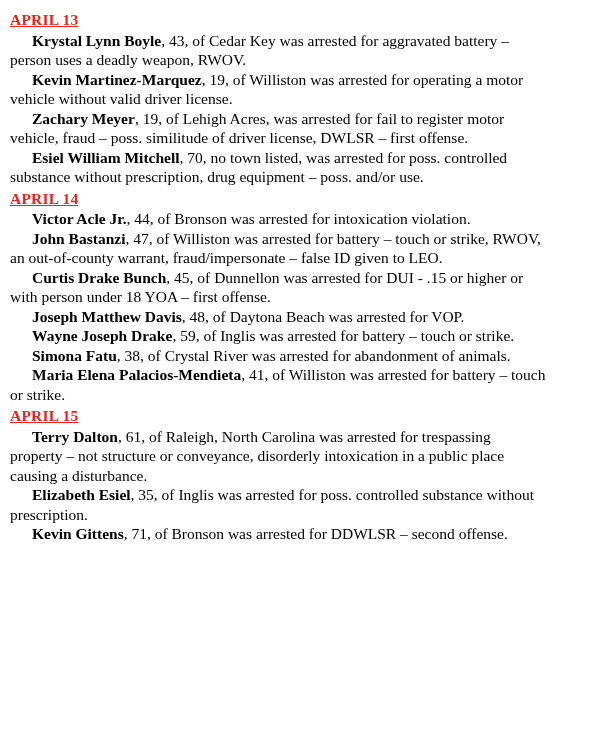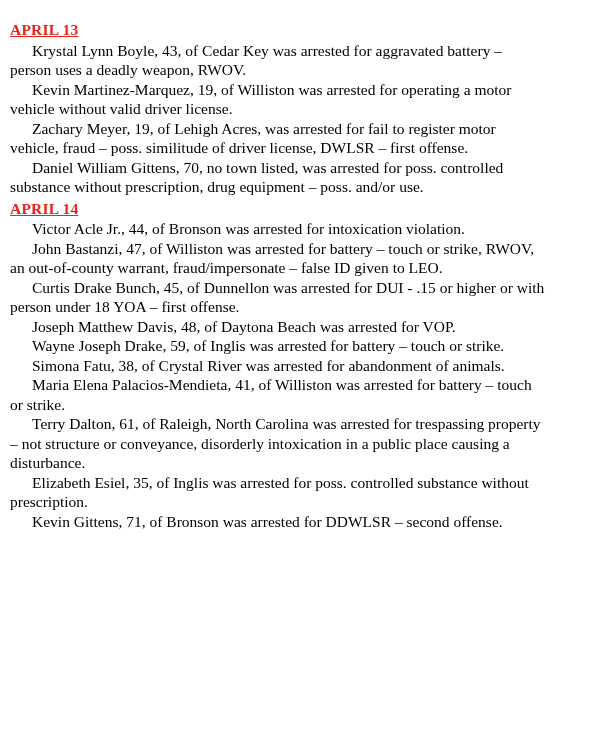--- a/index.html
+++ b/index.html
@@ -12,21 +12,20 @@
     min-height: 745px;
     font-family: "Liberation Serif", "DejaVu Serif", serif;
     color: #000000;
     font-size: 15.5px;
     line-height: 1.26;
   }
   .page {
     width: 556px;
     box-sizing: border-box;
     padding: 8px 10px 6px 10px;
-    margin-top: 10px;
   }
   .date-heading {
     color: #e8241c;
     font-weight: bold;
     font-size: 15.5px;
     text-decoration: underline;
     letter-spacing: 0.2px;
     margin: 2px 0 1px 0;
     display: inline-block;
   }
@@ -34,44 +33,47 @@
     margin: 0;
     padding: 0;
   }
   .entry {
     margin: 0;
     padding: 0;
     text-indent: 22px;
     text-align: left;
   }
   .entry .name {
-    font-weight: normal;
+    font-weight: bold;
   }
 </style>
 </head>
 <body>
 
 <div class="page">
 
   <div class="date-heading-wrap">
     <span class="date-heading">APRIL 13</span>
   </div>
   <p class="entry"><span class="name">Krystal Lynn Boyle</span><span>, 43, of Cedar Key was arrested for aggravated battery – person uses a deadly weapon, RWOV.</span></p>
   <p class="entry"><span class="name">Kevin Martinez-Marquez</span><span>, 19, of Williston was arrested for operating a motor vehicle without valid driver license.</span></p>
   <p class="entry"><span class="name">Zachary Meyer</span><span>, 19, of Lehigh Acres, was arrested for fail to register motor vehicle, fraud – poss. similitude of driver license, DWLSR – first offense.</span></p>
-  <p class="entry"><span class="name">Daniel William Gittens</span><span>, 70, no town listed, was arrested for poss. controlled substance without prescription, drug equipment – poss. and/or use.</span></p>
+  <p class="entry"><span class="name">Esiel William Mitchell</span><span>, 70, no town listed, was arrested for poss. controlled substance without prescription, drug equipment – poss. and/or use.</span></p>
 
   <div class="date-heading-wrap">
     <span class="date-heading">APRIL 14</span>
   </div>
   <p class="entry"><span class="name">Victor Acle Jr.</span><span>, 44, of Bronson was arrested for intoxication violation.</span></p>
   <p class="entry"><span class="name">John Bastanzi</span><span>, 47, of Williston was arrested for battery – touch or strike, RWOV, an out-of-county warrant, fraud/impersonate – false ID given to LEO.</span></p>
   <p class="entry"><span class="name">Curtis Drake Bunch</span><span>, 45, of Dunnellon was arrested for DUI - .15 or higher or with person under 18 YOA – first offense.</span></p>
   <p class="entry"><span class="name">Joseph Matthew Davis</span><span>, 48, of Daytona Beach was arrested for VOP.</span></p>
   <p class="entry"><span class="name">Wayne Joseph Drake</span><span>, 59, of Inglis was arrested for battery – touch or strike.</span></p>
   <p class="entry"><span class="name">Simona Fatu</span><span>, 38, of Crystal River was arrested for abandonment of animals.</span></p>
   <p class="entry"><span class="name">Maria Elena Palacios-Mendieta</span><span>, 41, of Williston was arrested for battery – touch or strike.</span></p>
 
+  <div class="date-heading-wrap">
+    <span class="date-heading">APRIL 15</span>
+  </div>
   <p class="entry"><span class="name">Terry Dalton</span><span>, 61, of Raleigh, North Carolina was arrested for trespassing property – not structure or conveyance, disorderly intoxication in a public place causing a disturbance.</span></p>
   <p class="entry"><span class="name">Elizabeth Esiel</span><span>, 35, of Inglis was arrested for poss. controlled substance without prescription.</span></p>
   <p class="entry"><span class="name">Kevin Gittens</span><span>, 71, of Bronson was arrested for DDWLSR – second offense.</span></p>
 
 </div>
 
 </body></html>

